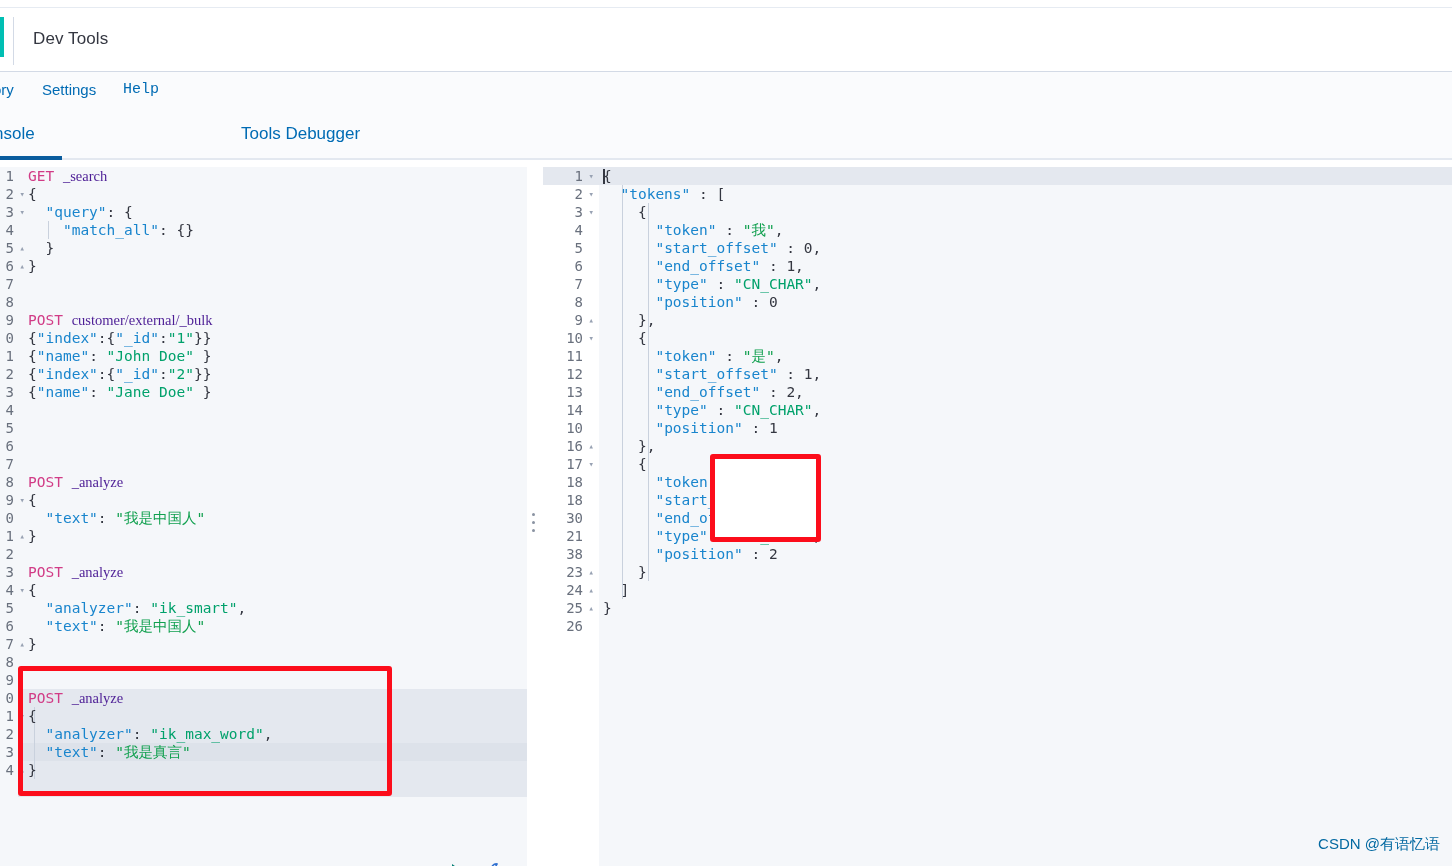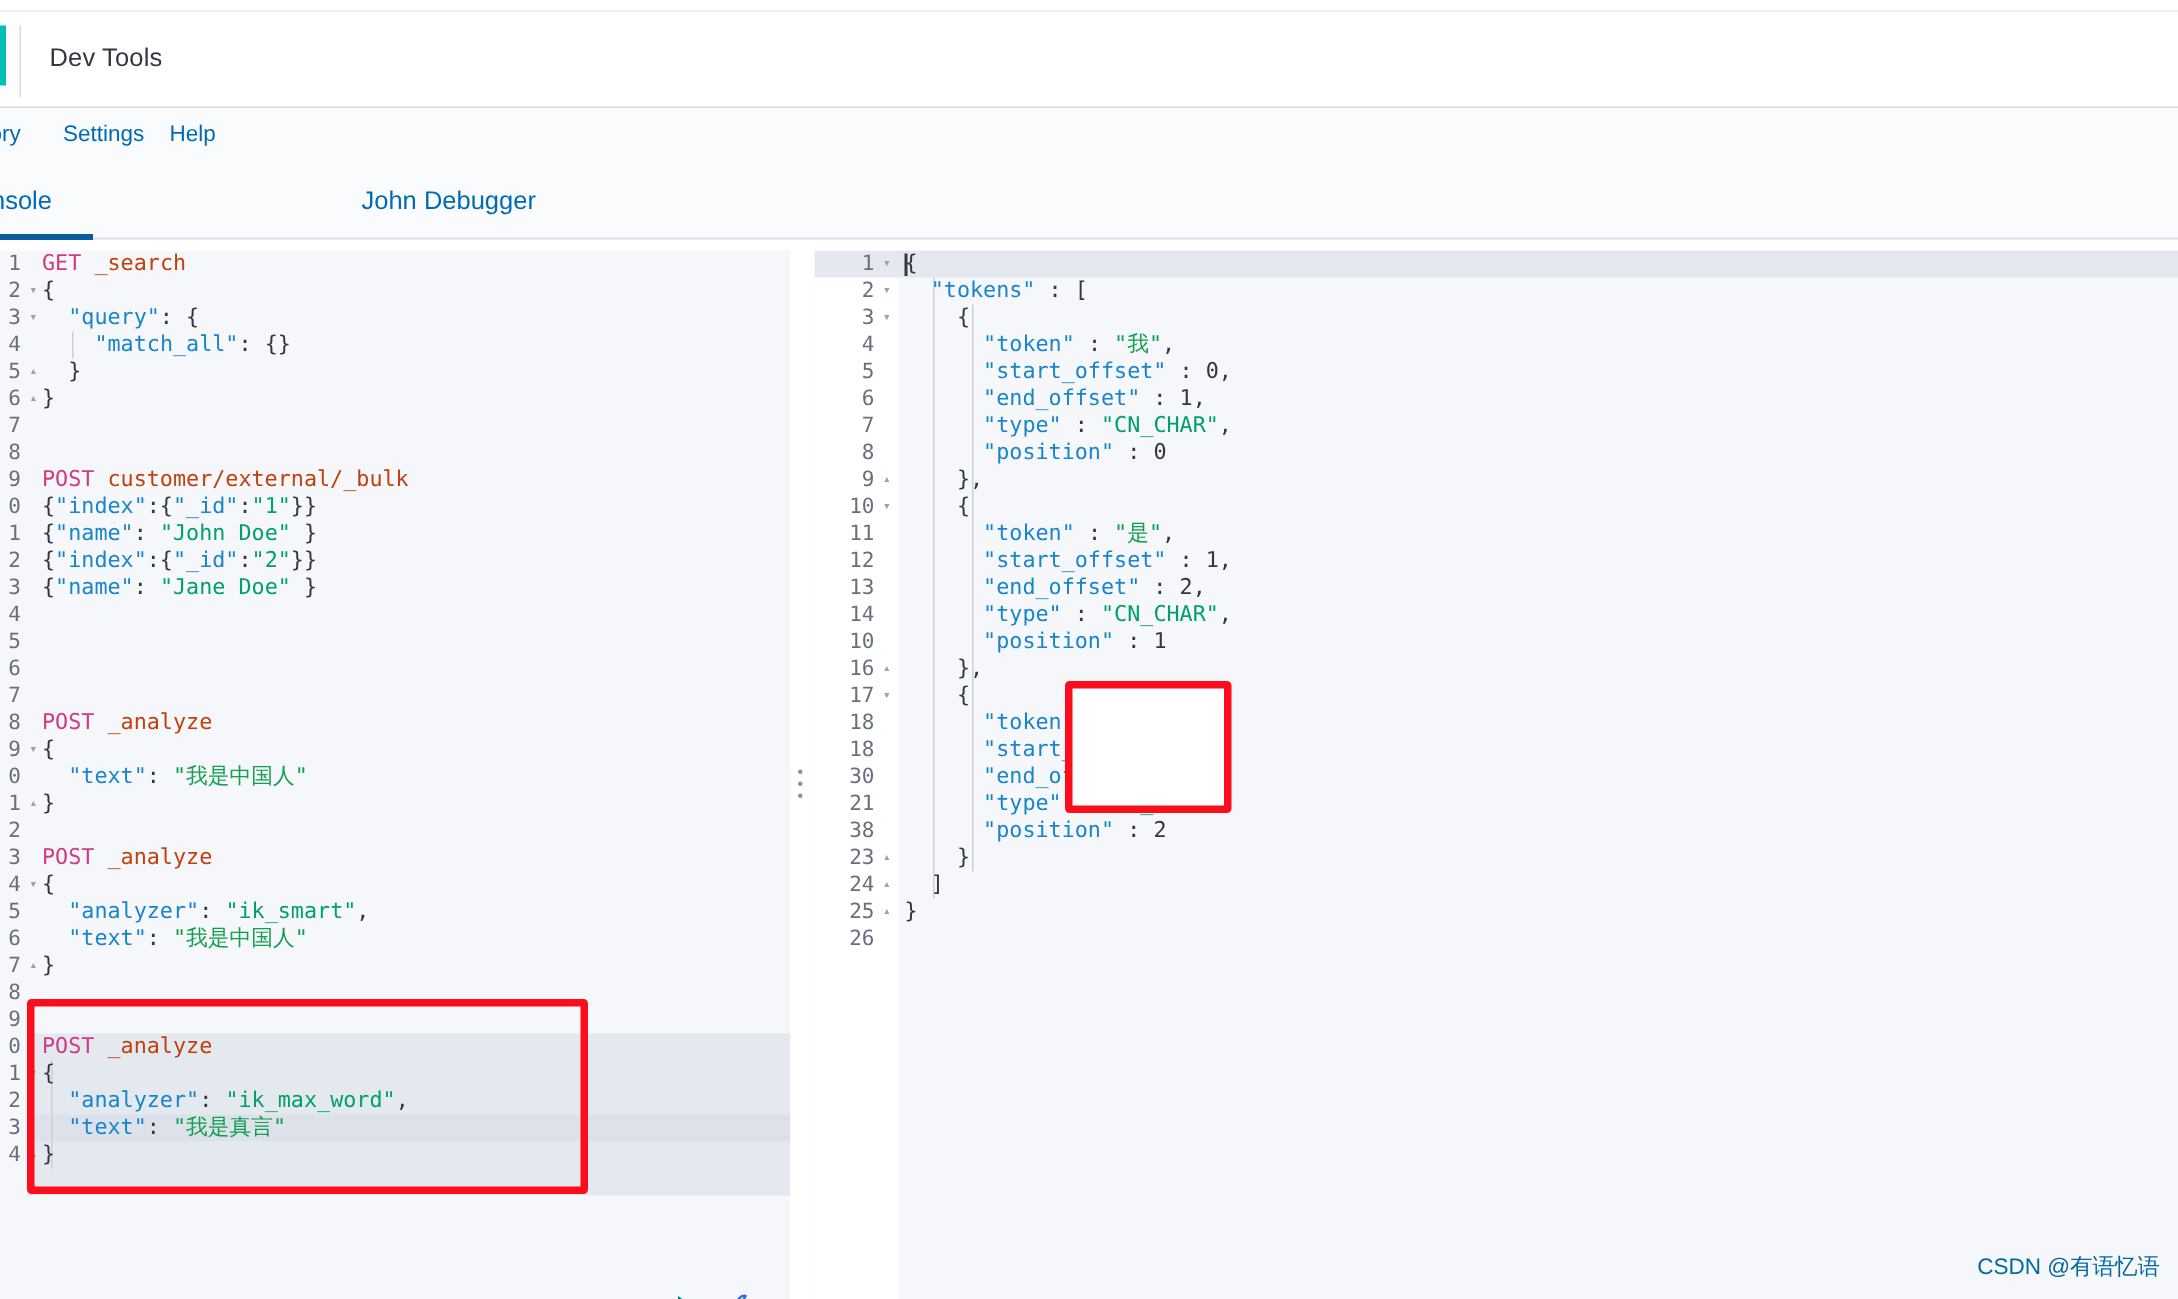--- a/index.html
+++ b/index.html
@@ -54,21 +54,21 @@
     background: #fafbfd;
   }
   .menu-item {
     position: absolute; top: 9px;
     font-size: 15px; color: #006bb4;
     white-space: nowrap;
     cursor: pointer;
   }
   .m-history  { left: -7px; }
   .m-settings { left: 42px; text-align: right; }
-  .m-help     { left: 113px; }
+  .m-help     { left: 123px; font-family: Liberation Mono, monospace; }
 
   
   .tabrow {
     position: absolute; left: 0; top: 112px;
     width: 1452px; height: 48px;
     background: #fafbfd;
     border-bottom: 2px solid #e3e8f0;
     box-sizing: border-box;
   }
   .tab {
@@ -155,21 +155,21 @@
   .fold {
     position: absolute;
     right: -11px; top: 0;
     color: #98a2b3;
     font-size: 9px;
     line-height: 18px;
   }
 
   
   .k-method { color: #d13b86; }
-  .k-url    { color: #c2410c; }
+  .k-url    { color: #4c1d95; font-family: Liberation Serif, serif; }
   .k-key    { color: #1985cd; }
   .k-str    { color: #00a16b; }
   .k-strcn  { color: #11a04f; }
   .k-punct  { color: #343741; }
   .k-num    { color: #343741; }
 
   .indent-guide {
     position: absolute;
     width: 1px;
     background: #c9d1dd;
@@ -253,21 +253,21 @@
 
   <div class="menurow">
     <div class="menu-item m-history">ory</div>
     <div class="menu-item m-settings">Settings</div>
     <div class="menu-item m-help">Help</div>
   </div>
 
   <div class="tabrow">
     <div class="tab t-console">nsole</div>
     <div class="tab t-profiler">Search Profiler</div>
-    <div class="tab t-grok">John Debugger</div>
+    <div class="tab t-grok">Tools Debugger</div>
   </div>
   <div class="tab-underline"></div>
 
   <div class="editor-region">
 
     <div class="pane-left">
 
       <div class="hl" style="left:18px; top:522px; width:509px; height:108px;"></div>
       <div class="hl-strong" style="left:18px; top:576px; width:509px; height:18px;"></div>
 

